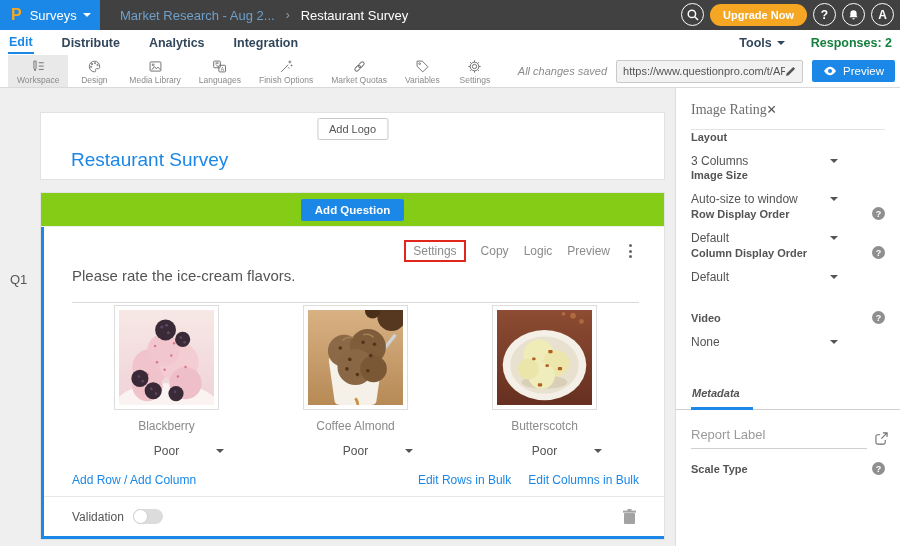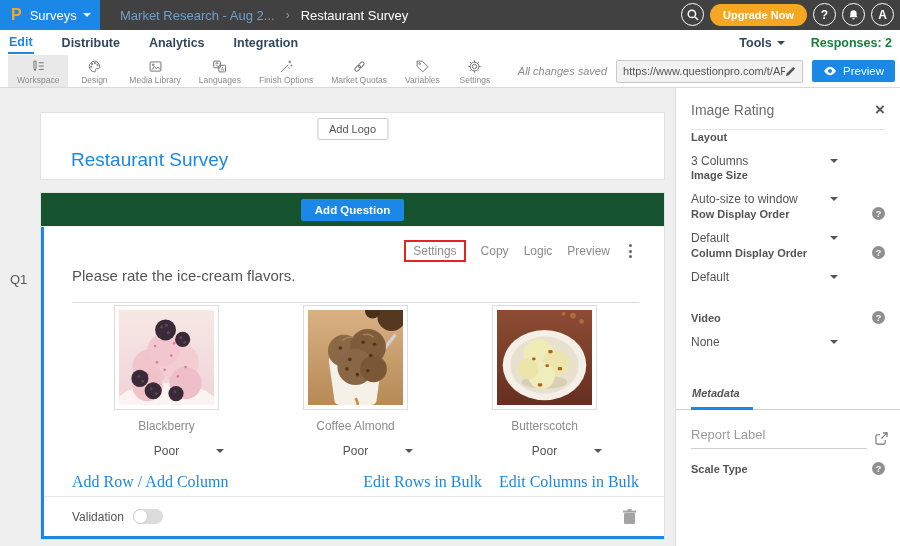--- a/index.html
+++ b/index.html
@@ -49,21 +49,21 @@
   .main { display:flex; height:458px; }
   .canvas { width:675px; position:relative; }
   .q-num { position:absolute; left:10px; top:184px; font-size:13px; color:#555; }
 
   .header-card { position:absolute; left:40px; top:24px; width:625px; height:68px; background:#fff; border:1px solid #e2e2e2; }
   .add-logo-btn { position:absolute; left:50%; transform:translateX(-50%); top:5px; background:#fff;
     border:1px solid #c9c9c9; border-radius:2px; font-size:11px; color:#545454; padding:4px 11px; cursor:pointer; font-family:inherit; }
   .survey-title { position:absolute; left:30px; top:36px; font-size:19px; color:#1b87e6; cursor:text; }
 
   .question-card { position:absolute; left:40px; top:104px; width:625px; height:348px; background:#fff; border:1px solid #e2e2e2; }
-  .addq-bar { height:34px; background:#14532d; border-bottom:1px solid #f0f0f0; display:flex; align-items:center; justify-content:center; }
+  .addq-bar { height:34px; background:#84cc16; border-bottom:1px solid #f0f0f0; display:flex; align-items:center; justify-content:center; }
   .addq-btn { background:#1b87e6; color:#fff; font-size:11.5px; font-weight:bold; border:none; border-radius:2px; padding:5px 14px; cursor:pointer; font-family:inherit; }
   .q-block { position:relative; height:312px; border-left:3px solid #1b87e6; border-bottom:3px solid #1b87e6; background:#fff; }
 
   .actions-row { position:absolute; top:13px; right:28px; display:flex; align-items:center; gap:15px; font-size:12px; color:#8b8b8b; }
   .action-link { cursor:pointer; }
   .settings-box { border:2px solid #e0261d; padding:2px 7px; }
   .vdots { display:flex; flex-direction:column; gap:2.5px; cursor:pointer; padding:2px 4px; }
   .vdots i { width:3px; height:3px; border-radius:50%; background:#666; }
 
   .q-text { position:absolute; top:40px; left:28px; right:25px; font-size:15px; color:#545454;
@@ -71,35 +71,35 @@
 
   .cols { position:absolute; top:78px; left:28px; right:25px; display:flex; }
   .col { flex:1; display:flex; flex-direction:column; align-items:center; }
   .img-card { width:105px; height:105px; background:#fff; border:1px solid #ddd; padding:4px; cursor:pointer; }
   .img-card svg { width:95px; height:95px; display:block; }
   .img-label { margin-top:9px; font-size:12px; color:#8b8b8b; cursor:text; }
   .rate-select { margin-top:8px; width:128px; position:relative; display:flex; align-items:center; justify-content:center;
     font-size:12px; color:#545454; cursor:pointer; padding:3px 0; }
   .rate-select .sel-caret { position:absolute; right:7px; width:0; height:0; border-left:4px solid transparent; border-right:4px solid transparent; border-top:4px solid #555; }
 
-  .links-row { position:absolute; top:246px; left:28px; right:25px; display:flex; justify-content:space-between; font-size:16px;font-family:Liberation Serif, serif; }
+  .links-row { position:absolute; top:246px; left:28px; right:25px; display:flex; justify-content:space-between; font-size:12px; }
   .blue-link { color:#1b87e6; cursor:pointer; }
   .links-right { display:flex; gap:17px; }
 
   .validation-row { position:absolute; bottom:0; left:0; right:0; height:40px; border-top:1px solid #e8e8e8;
     display:flex; align-items:center; justify-content:space-between; padding:0 28px; }
   .validation-left { display:flex; align-items:center; gap:9px; }
   .validation-lbl { font-size:12px; color:#545454; }
   .toggle { width:30px; height:15px; background:#dcdcdc; border-radius:8px; position:relative; cursor:pointer; }
   .toggle .knob { position:absolute; left:0; top:0; width:15px; height:15px; background:#fff; border:1px solid #cfcfcf; border-radius:50%; }
   .trash-btn { cursor:pointer; display:flex; }
 
   
   .sidebar { width:225px; background:#fff; border-left:1px solid #ddd; padding:14px 15px 0; overflow:hidden; }
-  .sb-title-row { display:flex; justify-content:space-between; align-items:center; }
+  .sb-title-row { display:flex; align-items:center;font-family:Liberation Serif, serif; }
   .sb-title { font-size:14px; color:#6d6d6d; }
   .sb-close { font-size:17px; font-weight:bold; color:#555; cursor:pointer; line-height:12px; }
   .sb-hr { border:none; border-top:1px solid #e3e3e3; margin-top:11px; }
   .sb-group { margin-top:1px; }
   .sb-group.gap-lg { margin-top:27px; }
   .sb-label { font-size:11px; font-weight:bold; color:#545454; display:flex; justify-content:space-between; align-items:center; }
   .sb-value { margin-top:11px; width:147px; display:flex; justify-content:space-between; align-items:center;
     font-size:12px; color:#545454; cursor:pointer; }
   .sb-caret { width:0; height:0; border-left:4px solid transparent; border-right:4px solid transparent; border-top:4px solid #555; }
   .help-icon { width:13px; height:13px; border-radius:50%; background:#8f8f8f; color:#fff; font-size:9px; font-weight:bold;

